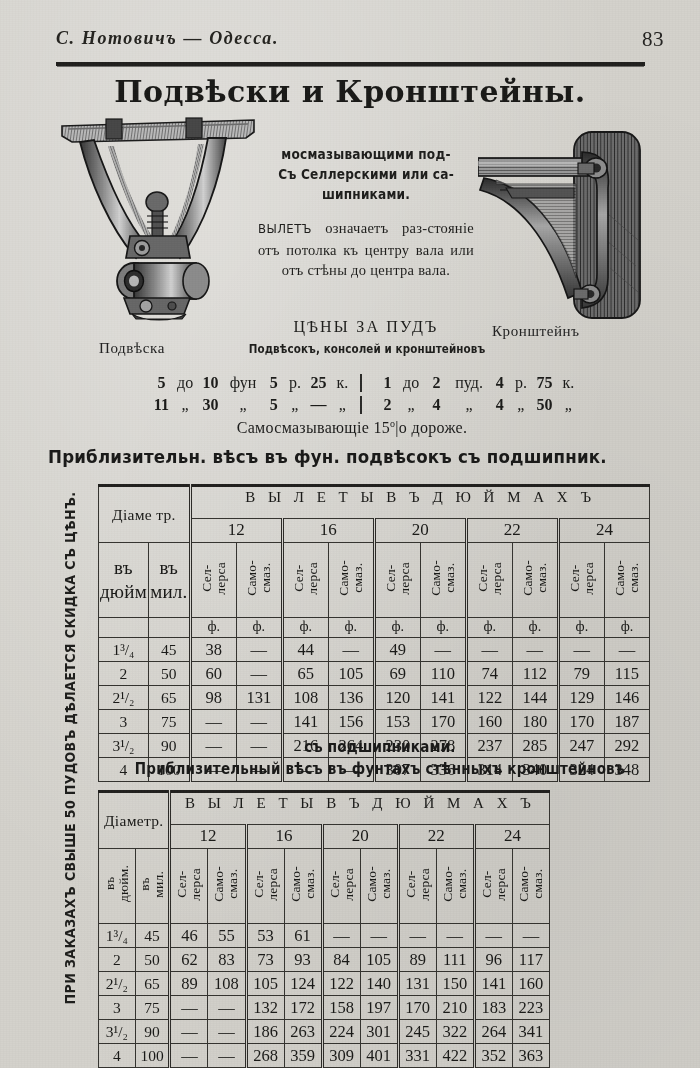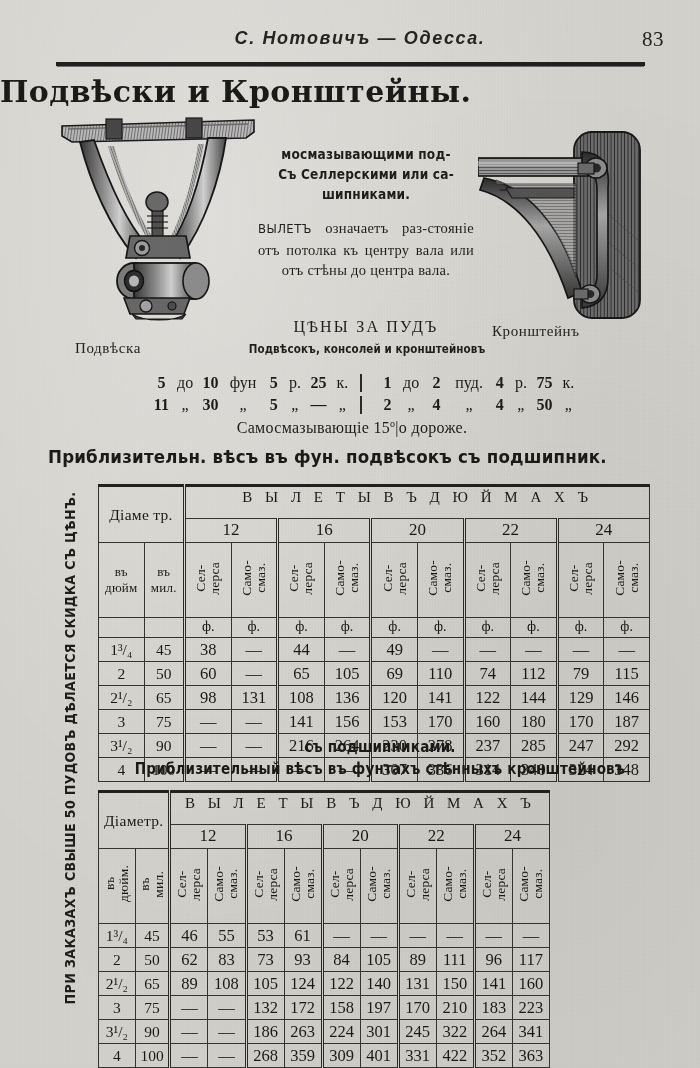--- a/index.html
+++ b/index.html
@@ -37,22 +37,22 @@
   .running-head {
     position: absolute;
     top: 28px;
     left: 56px;
     right: 36px;
     height: 26px;
   }
   .rh-title {
     position: absolute;
     left: 0; right: 0;
-    text-align: center;
-    font-family: Liberation Sans, sans-serif;
+    text-align: left;
+    font-family: Liberation Serif, serif;
     font-style: italic;
     font-weight: 700;
     font-size: 18px;
     letter-spacing: 1.6px;
     color: #24231f;
   }
   .rh-page {
     position: absolute;
     right: 0;
     top: -1px;
@@ -68,20 +68,21 @@
     width: 589px;
     height: 4px;
     background: #201f1d;
     box-shadow: 0 2px 0 -1px rgba(20,20,20,0.55);
   }
 
   .main-title {
     position: absolute;
     top: 74px;
     left: 0; right: 0;
+    text-align: center;
     font-family: "DejaVu Serif", serif;
     font-weight: 700;
     font-size: 30px;
     letter-spacing: 0.5px;
     color: #191917;
   }
 
   
   .fig {
     position: absolute;
@@ -90,21 +91,21 @@
   .fig-hanger { left: 58px; top: 116px; width: 200px; height: 205px; }
   .fig-bracket { left: 478px; top: 128px; width: 170px; height: 196px; }
 
   .fig-caption {
     position: absolute;
     font-family: "Liberation Serif", serif;
     font-size: 15px;
     letter-spacing: 0.6px;
     color: #222;
   }
-  .cap-hanger { left: 75px; top: 340px; }
+  .cap-hanger { left: 99px; top: 340px; }
   .cap-bracket { left: 492px; top: 323px; }
 
   
   .blurb {
     position: absolute;
     left: 258px;
     top: 144px;
     width: 216px;
   }
   .blurb-bold {
@@ -278,22 +279,22 @@
   .h-vert span {
     display: inline-block;
     writing-mode: vertical-rl;
     transform: rotate(180deg);
     font-size: 13.5px;
     line-height: 14px;
     letter-spacing: 0.2px;
     white-space: pre;
   }
   .h-sub {
-    font-size: 13px;
-    line-height: 16px;
+    font-size: 19px;
+    line-height: 24px;
     letter-spacing: 0.2px;
     padding: 2px 1px !important;
   }
   .u-row td { font-size: 14px; padding: 1px 0 2px !important; }
   .d-row td { font-size: 16.5px; padding: 1.5px 0; height: 20px; }
   .d-row td.dim { font-size: 15.5px; }
   .dash { font-size: 15px; }
 
   .col-dim1 { width: 44px; }
   .col-dim2 { width: 38px; }

